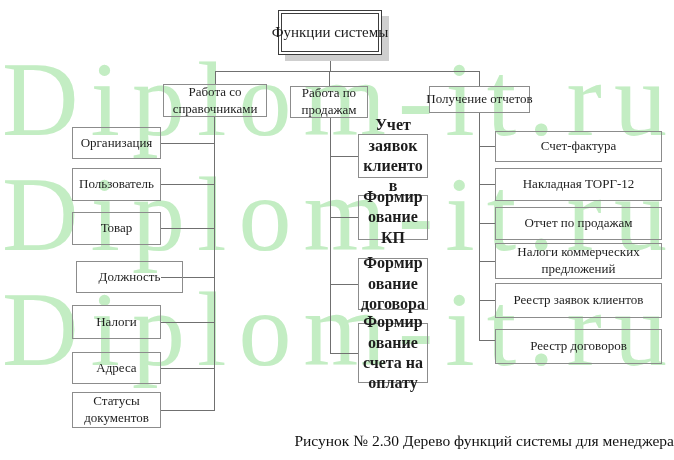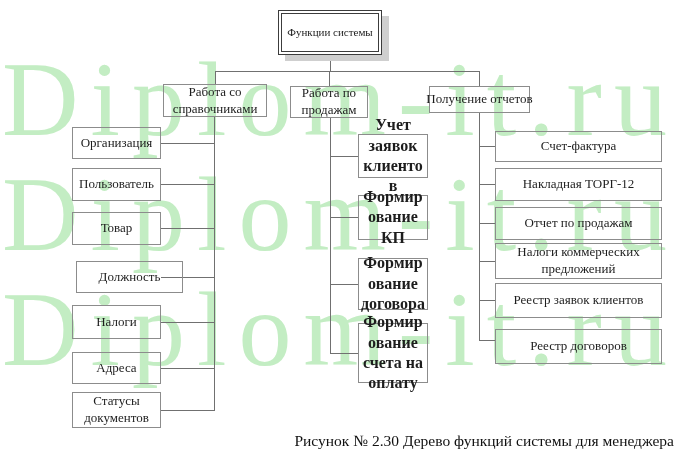--- a/index.html
+++ b/index.html
@@ -16,21 +16,21 @@
   }
   
   .node{
     position:absolute;z-index:2;box-sizing:border-box;
     border:1px solid #8c8c8c;background:transparent;
     display:flex;align-items:center;justify-content:center;
     text-align:center;font-size:13px;line-height:1.28;padding:1px 2px;
   }
   .node.root{
     border:4px double #3c3c3c;box-shadow:7px 6px 0 0 #cfcfcf;
-    font-size:11px;
+    font-size:15px;
     font-family:Liberation Serif, serif;
   }
   .node.l2{font-size:13px;}
   .node.nowrap{white-space:nowrap;}
   .node.mid{overflow-wrap:anywhere;word-break:break-word;font-size:16px;font-weight:bold;}
   .line{position:absolute;z-index:1;background:#707070;}
   .line.v{width:1px;}
   .line.h{height:1px;}
   .caption{
     position:absolute;left:0;top:432px;width:100%;z-index:2;

